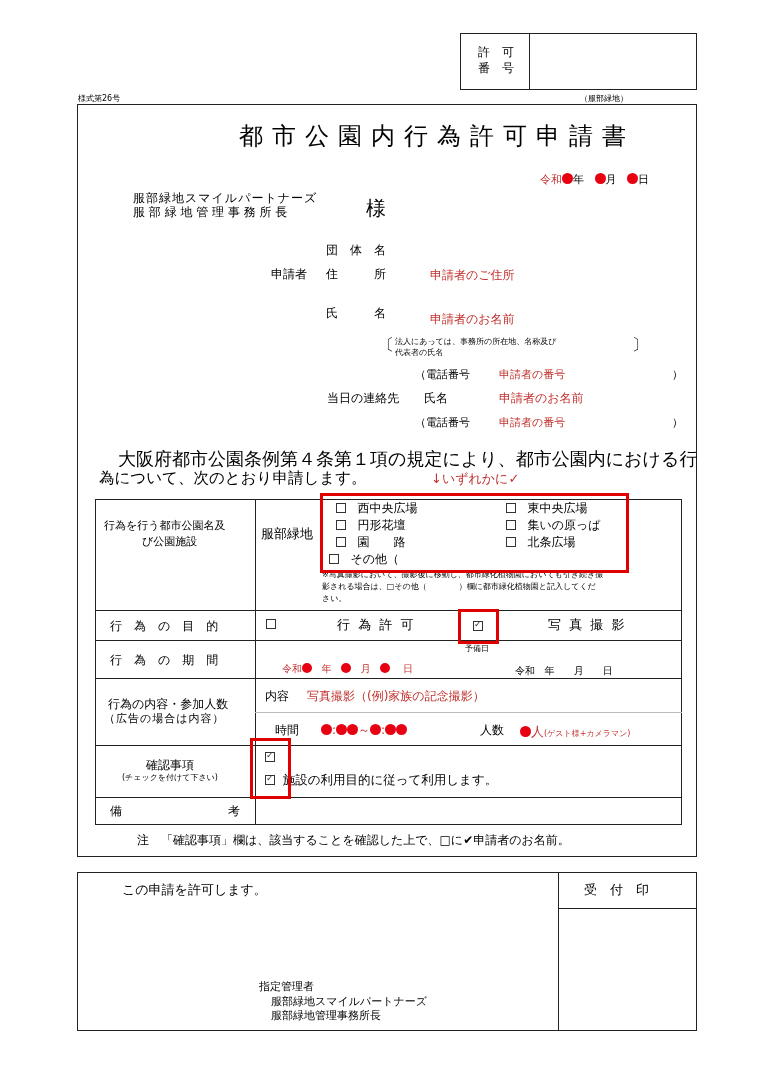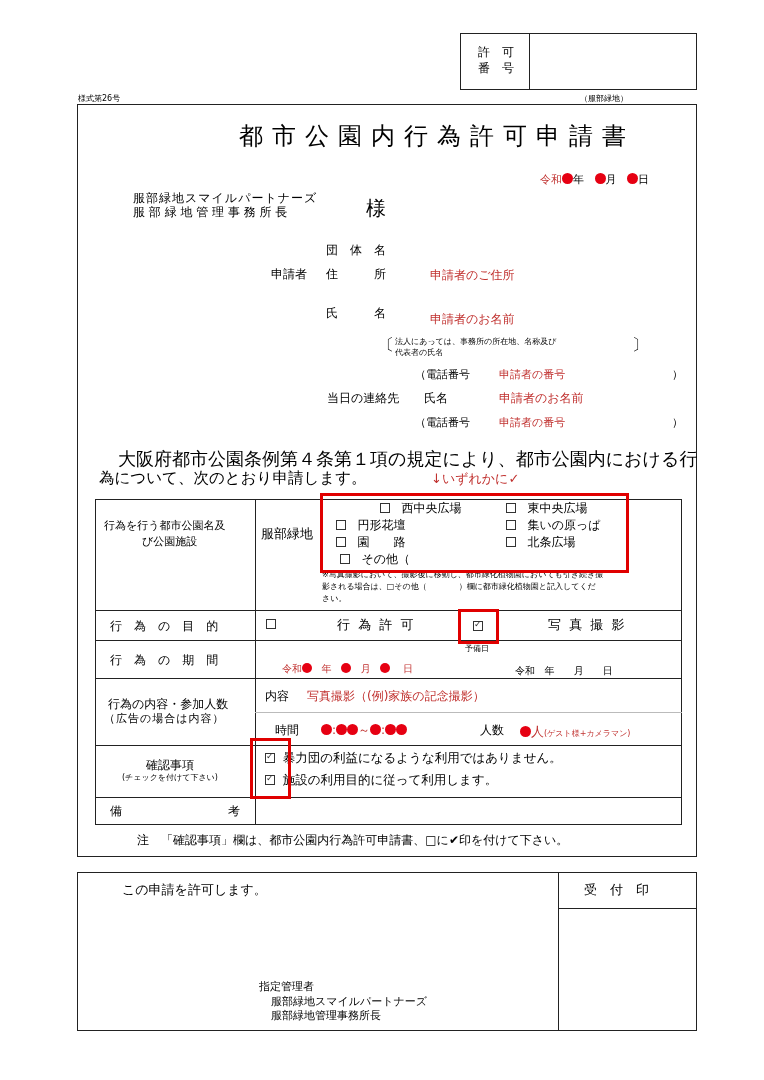--- a/index.html
+++ b/index.html
@@ -78,27 +78,27 @@
 <div class="hline" style="left:95px;top:640px;width:587px;"></div>
 <div class="hline" style="left:95px;top:678px;width:587px;"></div>
 <div class="hline" style="left:255px;top:712px;width:427px;border-top-color:#bbb;"></div>
 <div class="hline" style="left:95px;top:745px;width:587px;"></div>
 <div class="hline" style="left:95px;top:797px;width:587px;"></div>
 
 <div class="abs f11 sans" style="left:104px;top:518px;">行為を行う都市公園名及</div>
 <div class="abs f11 sans" style="left:142px;top:534px;">び公園施設</div>
 <div class="abs f13" style="left:261px;top:525px;">服部緑地</div>
 
-<div class="abs f12" style="left:336px;top:500px;margin-left:44px;"><span class="cb"></span>&nbsp;&nbsp;&nbsp;<span>西中央広場</span></div>
+<div class="abs f12" style="left:336px;top:500px;"><span class="cb"></span>&nbsp;&nbsp;&nbsp;<span>西中央広場</span></div>
 <div class="abs f12" style="left:506px;top:500px;"><span class="cb"></span>&nbsp;&nbsp;&nbsp;<span>東中央広場</span></div>
 <div class="abs f12" style="left:336px;top:517px;"><span class="cb"></span>&nbsp;&nbsp;&nbsp;<span>円形花壇</span></div>
 <div class="abs f12" style="left:506px;top:517px;"><span class="cb"></span>&nbsp;&nbsp;&nbsp;<span>集いの原っぱ</span></div>
 <div class="abs f12" style="left:336px;top:534px;"><span class="cb"></span>&nbsp;&nbsp;&nbsp;<span>園　　路</span></div>
 <div class="abs f12" style="left:506px;top:534px;"><span class="cb"></span>&nbsp;&nbsp;&nbsp;<span>北条広場</span></div>
-<div class="abs f12" style="left:340px;top:551px;"><span class="cb"></span>&nbsp;&nbsp;&nbsp;<span>その他（</span></div>
+<div class="abs f12" style="left:329px;top:551px;"><span class="cb"></span>&nbsp;&nbsp;&nbsp;<span>その他（</span></div>
 
 <div class="abs f8 sans" style="left:322px;top:569px;">※写真撮影において、撮影後に移動し、都市緑化植物園においても引き続き撮</div>
 <div class="abs f8 sans" style="left:322px;top:581px;">影される場合は、□その他（　　　　）欄に都市緑化植物園と記入してくだ</div>
 <div class="abs f8 sans" style="left:322px;top:593px;">さい。</div>
 
 <div class="redbox" style="left:320px;top:493px;width:309px;height:80px;"></div>
 
 <div class="abs f12" style="left:110px;top:618px;">行　為　の　目　的</div>
 <div class="abs f12" style="left:266px;top:617px;"><span class="cb"></span></div>
 <div class="abs f13" style="left:337px;top:616px;letter-spacing:2px;">行 為 許 可</div>
@@ -123,29 +123,29 @@
 <div class="abs f12 red sans" style="left:321px;top:722px;">
   <span class="dot"></span><span>:</span><span class="dot"></span><span class="dot"></span><span>～</span><span class="dot"></span><span>:</span><span class="dot"></span><span class="dot"></span>
 </div>
 <div class="abs f12 sans" style="left:480px;top:722px;">人数</div>
 <div class="abs red sans" style="left:520px;top:721px;">
   <span class="dot"></span><span class="f13">人</span><span class="f8">(ゲスト様+カメラマン)</span>
 </div>
 
 <div class="abs f12" style="left:146px;top:757px;">確認事項</div>
 <div class="abs f8 sans" style="left:122px;top:772px;">(チェックを付けて下さい)</div>
-<div class="abs f12" style="left:265px;top:750px;"><span class="cb checked"></span>&nbsp;&nbsp;<span style="font-size:12.5px;">暴力団の利益になるような利用ではありません。</span></div>
+<div class="abs f12" style="left:265px;top:750px;"><span class="cb checked"></span>&nbsp;&nbsp;</div>
 <div class="abs f12" style="left:265px;top:772px;"><span class="cb checked"></span>&nbsp;&nbsp;<span style="font-size:12.5px;">施設の利用目的に従って利用します。</span></div>
 <div class="redbox" style="left:250px;top:738px;width:41px;height:61px;"></div>
 
 <div class="abs f12" style="left:110px;top:803px;">備</div>
 <div class="abs f12" style="left:228px;top:803px;">考</div>
 <div class="abs" style="left:257px;top:799px;width:423px;height:24px;"></div>
 
-<div class="abs f12" style="left:137px;top:832px;">注　「確認事項」欄は、都市公園内行為許可申請書、□に✔印を付けて下さい。</div>
+<div class="abs f12" style="left:137px;top:832px;">注　「確認事項」欄は、該当することを確認した上で、□に✔申請者のお名前。</div>
 
 <div class="box" style="left:77px;top:872px;width:620px;height:159px;"></div>
 <div class="vline" style="left:558px;top:872px;height:159px;"></div>
 <div class="hline" style="left:558px;top:908px;width:139px;"></div>
 <div class="abs f13" style="left:122px;top:881px;">この申請を許可します。</div>
 <div class="abs f13" style="left:584px;top:881px;">受　付　印</div>
 <div class="abs" style="left:560px;top:910px;width:135px;height:119px;"></div>
 <div class="abs f11" style="left:259px;top:979px;">指定管理者</div>
 <div class="abs f11" style="left:271px;top:994px;">服部緑地スマイルパートナーズ</div>
 <div class="abs f11" style="left:271px;top:1008px;">服部緑地管理事務所長</div>

